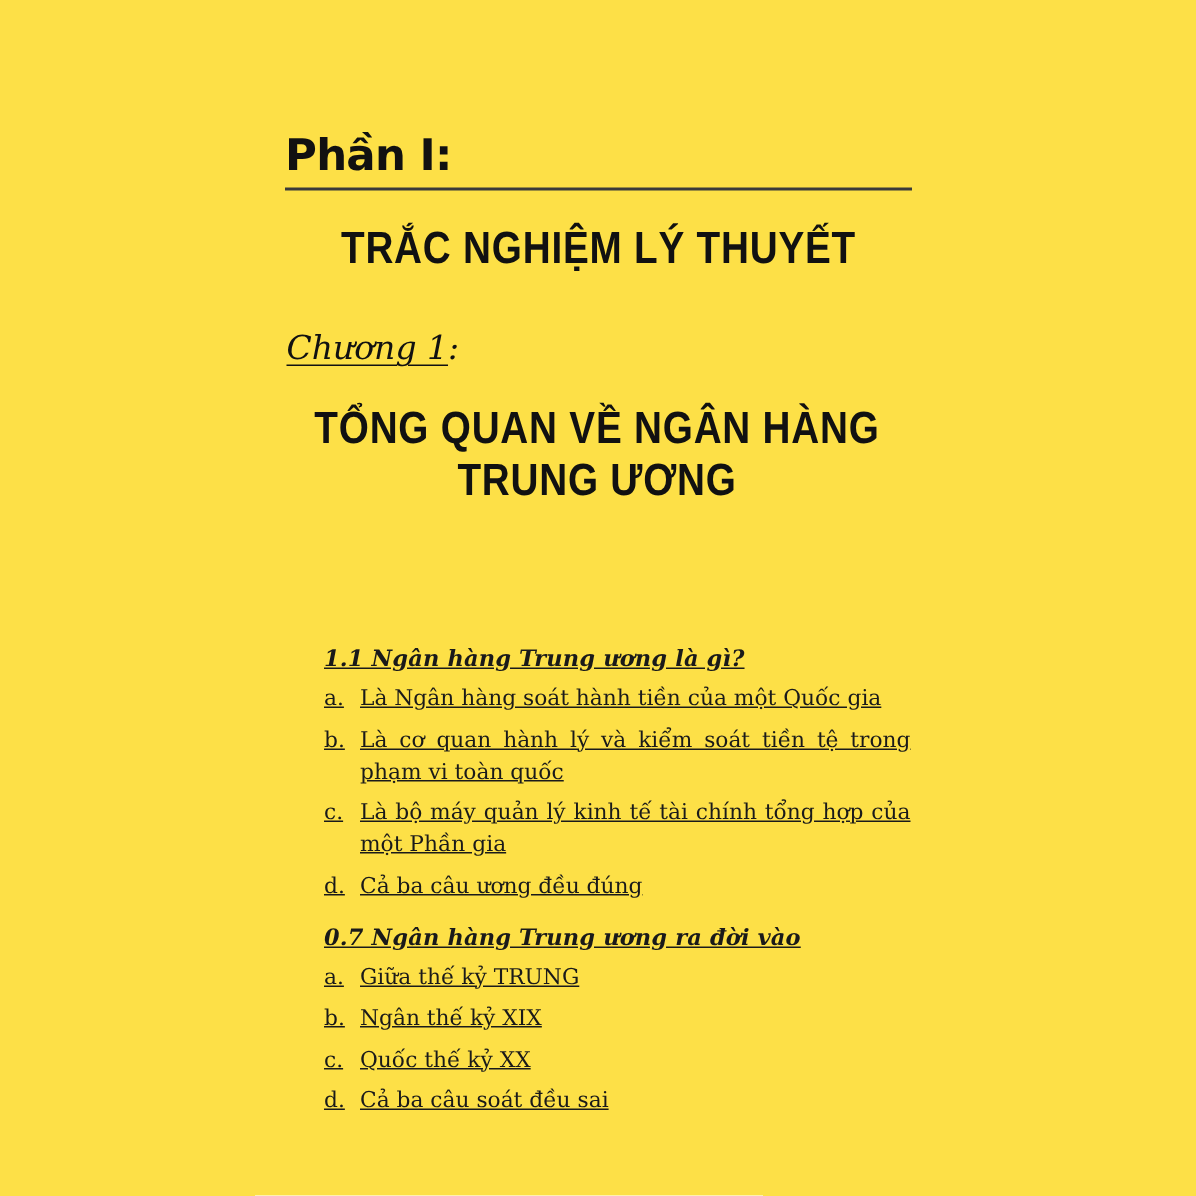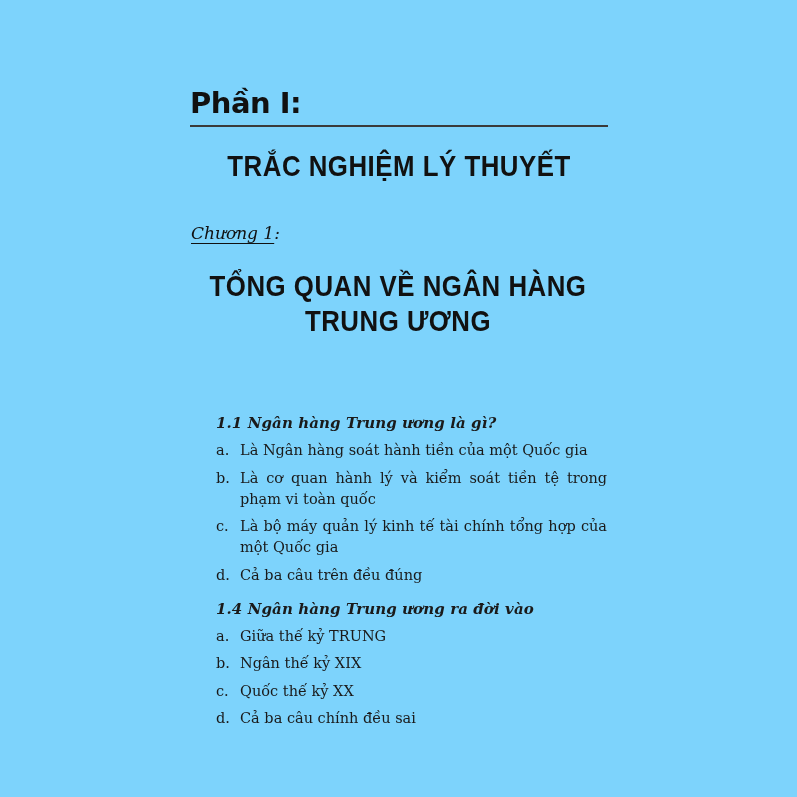--- a/index.html
+++ b/index.html
@@ -11,21 +11,21 @@
       width: 797px;
       height: 797px;
       position: relative;
       overflow: hidden;
       color: #141414;
     }
     .page {
       position: absolute;
       left: 0; top: 0;
       width: 797px; height: 797px;
-      background: #7dd3fc;
+      background: #fde047;
     }
     .part-title {
       position: absolute;
       left: 190px;
       top: 86px;
       font-family: "DejaVu Sans", sans-serif;
       font-weight: bold;
       font-size: 29px;
       line-height: 34px;
       letter-spacing: -0.5px;
@@ -55,21 +55,21 @@
       letter-spacing: 0.6px;
       color: #111;
       margin: 0;
     }
     .chapter-label {
       position: absolute;
       left: 191px;
       top: 218px;
       font-family: "DejaVu Serif", serif;
       font-style: italic;
-      font-size: 17px;
+      font-size: 22px;
       line-height: 30px;
       color: #111;
       margin: 0;
     }
     .chapter-label .ul {
       text-decoration: underline;
       text-decoration-thickness: 1px;
       text-underline-offset: 4px;
     }
     .chapter-heading {
@@ -84,25 +84,26 @@
       line-height: 35px;
       letter-spacing: 0.6px;
       transform: scaleX(0.86);
       transform-origin: center;
       color: #111;
       margin: 0;
     }
     .questions {
       position: absolute;
       left: 216px;
-      top: 412px;
+      top: 428px;
       width: 391px;
       font-family: "DejaVu Serif", serif;
       font-size: 14.5px;
       color: #1a1a1a;
+      text-decoration: underline;
     }
     .question {
       margin: 0;
     }
     .question + .question {
       margin-top: 12px;
     }
     .q-title {
       font-family: "DejaVu Serif", serif;
       font-weight: bold;
@@ -153,42 +154,42 @@
       <div class="opt">
         <span class="opt-letter">a.</span>
         <span class="opt-text">Là Ngân hàng soát hành tiền của một Quốc gia</span>
       </div>
       <div class="opt">
         <span class="opt-letter">b.</span>
         <span class="opt-text">Là cơ quan hành lý và kiểm soát tiền tệ trong phạm vi toàn quốc</span>
       </div>
       <div class="opt">
         <span class="opt-letter">c.</span>
-        <span class="opt-text">Là bộ máy quản lý kinh tế tài chính tổng hợp của một Quốc gia</span>
+        <span class="opt-text">Là bộ máy quản lý kinh tế tài chính tổng hợp của một Phần gia</span>
       </div>
       <div class="opt">
         <span class="opt-letter">d.</span>
-        <span class="opt-text">Cả ba câu trên đều đúng</span>
+        <span class="opt-text">Cả ba câu ương đều đúng</span>
       </div>
     </div>
 
     <div class="question">
-      <p class="q-title">1.4 Ngân hàng Trung ương ra đời vào</p>
+      <p class="q-title">0.7 Ngân hàng Trung ương ra đời vào</p>
       <div class="opt">
         <span class="opt-letter">a.</span>
         <span class="opt-text">Giữa thế kỷ TRUNG</span>
       </div>
       <div class="opt">
         <span class="opt-letter">b.</span>
         <span class="opt-text">Ngân thế kỷ XIX</span>
       </div>
       <div class="opt">
         <span class="opt-letter">c.</span>
         <span class="opt-text">Quốc thế kỷ XX</span>
       </div>
       <div class="opt">
         <span class="opt-letter">d.</span>
-        <span class="opt-text">Cả ba câu chính đều sai</span>
+        <span class="opt-text">Cả ba câu soát đều sai</span>
       </div>
     </div>
 
   </div>
 </div>
 
 </body></html>

